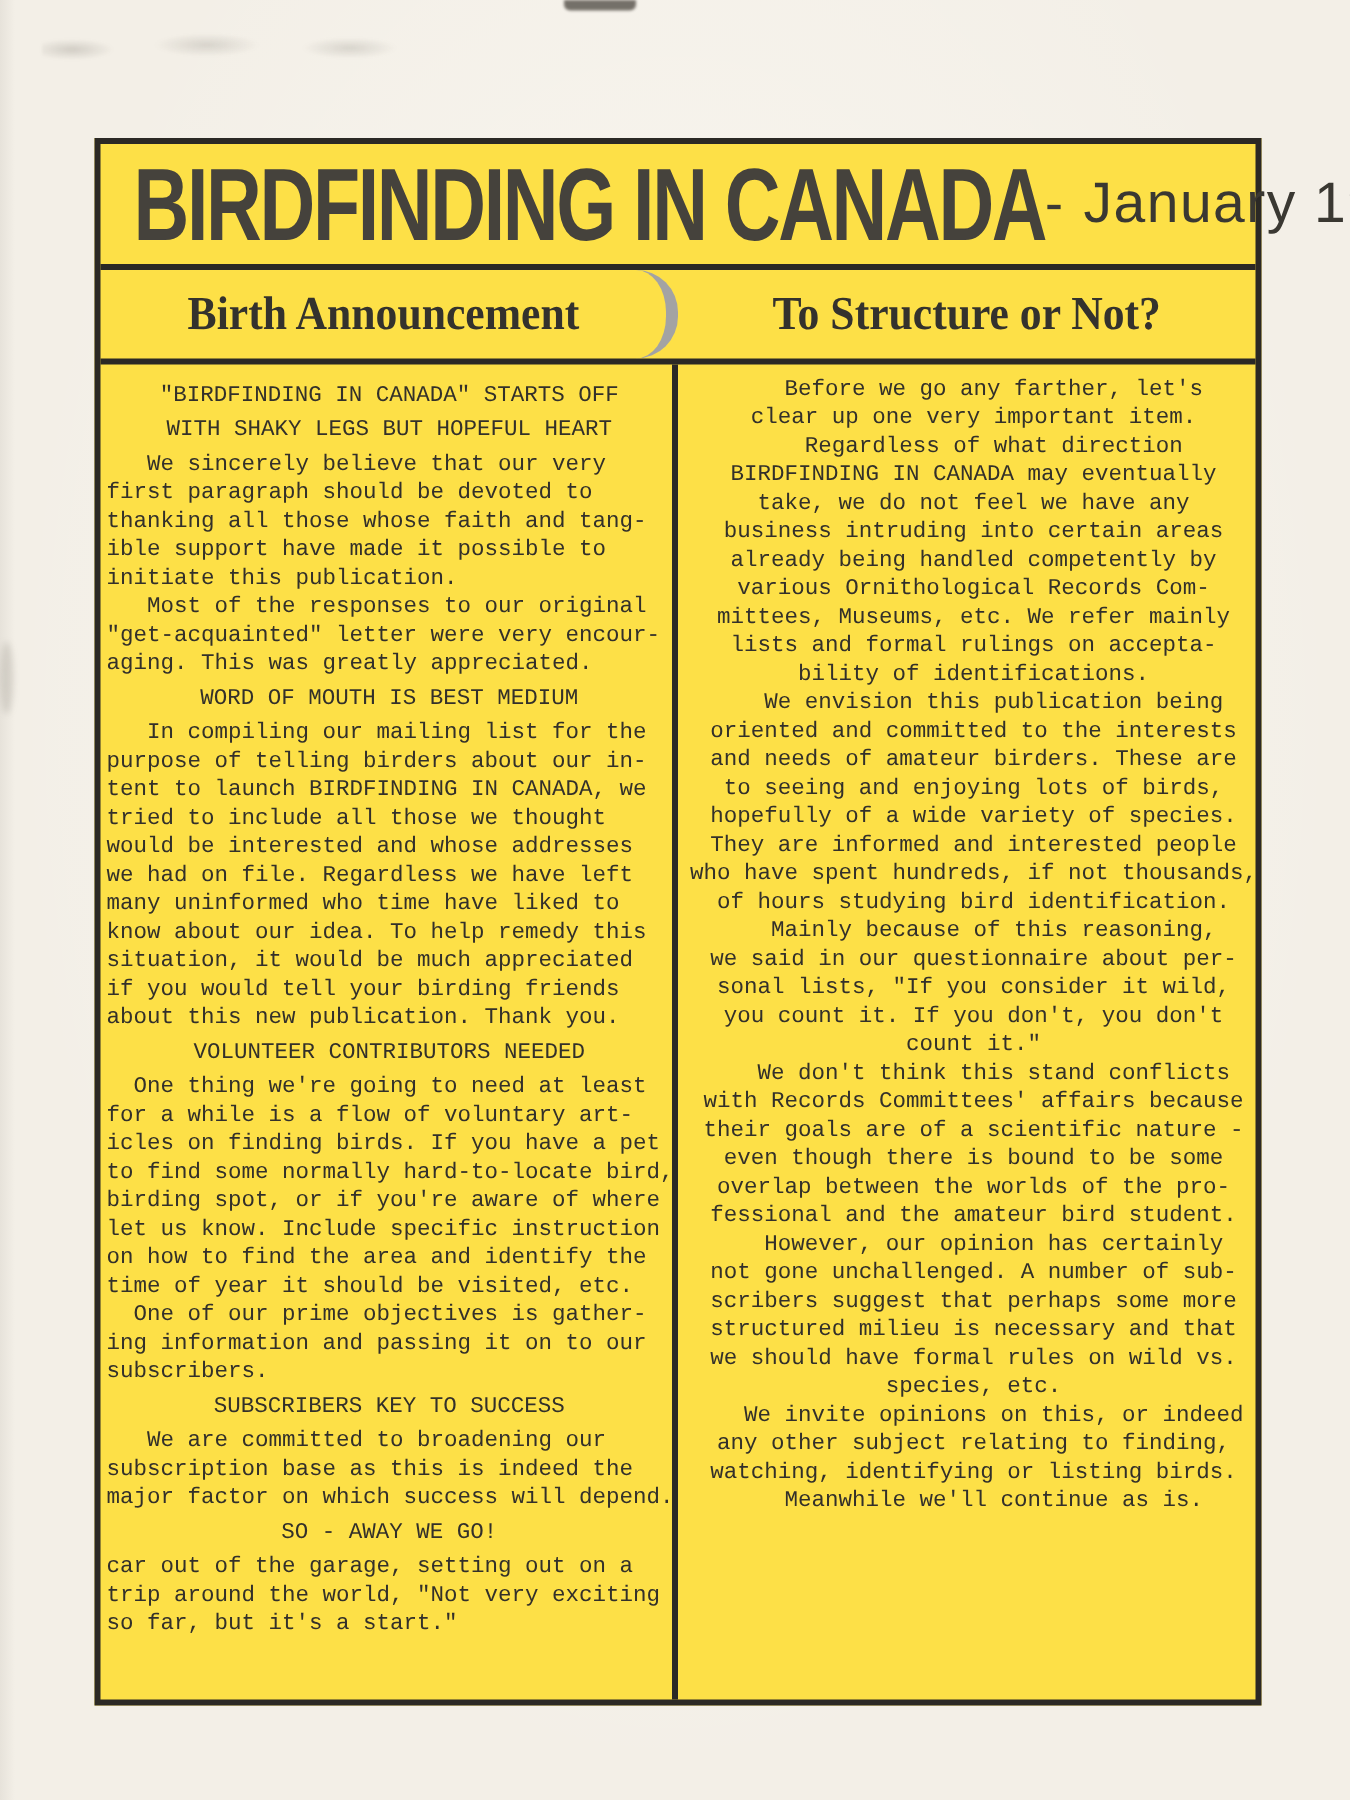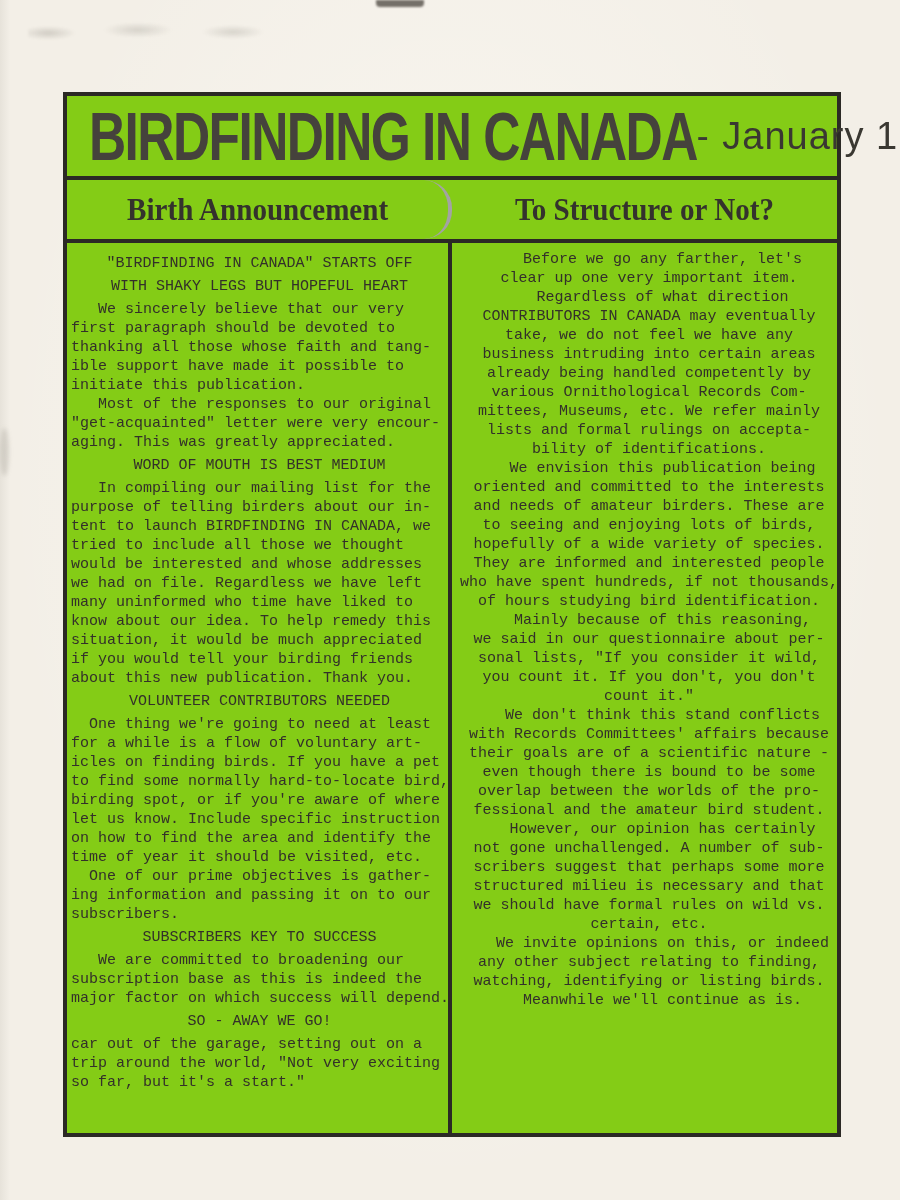--- a/index.html
+++ b/index.html
@@ -31,21 +31,21 @@
                radial-gradient(circle 1.5px at 18px 2px,#888 60%,transparent 70%),
                radial-gradient(circle 1.5px at 30px 2px,#999 60%,transparent 70%);
     opacity:.6;}
   .edge-blob{left:0;top:428px;width:9px;height:48px;background:rgba(100,95,85,.18);border-radius:50%;filter:blur(2px);}
 
   .doc-frame{
     position:absolute;left:63px;top:92px;width:778px;height:1045px;
     border:4px solid #2b2925;
     box-sizing:border-box;
     display:flex;flex-direction:column;
-    background:#84cc16;
+    background:#fde047;
   }
   .masthead{
     height:80px;flex:0 0 80px;
     border-bottom:4px solid #2b2925;
     display:flex;align-items:center;
     position:relative;
   }
   .masthead-title-wrap{
     width:608px;overflow:visible;padding-left:22px;flex:0 0 auto;
   }
@@ -78,21 +78,21 @@
     display:flex;
   }
   .header-cell{
     display:flex;align-items:center;justify-content:center;
     font-family:"Liberation Serif",serif;
     font-size:30px;color:#34322d;
     letter-spacing:0;
     box-sizing:border-box;
   }
   .header-cell .hdr-txt{display:inline-block;transform:scale(.97,1.05);font-weight:600;}
-  .header-left{width:50%;border-right:4px solid #a3a3a3;border-radius:28px;}
+  .header-left{width:50%;border-right:8px solid #a3a3a3;border-radius:28px;}
   .header-right{flex:1;}
   .body-row{flex:1;display:flex;min-height:0;}
   .col{box-sizing:border-box;overflow:visible;}
   .col-left{width:50%;border-right:4px solid #2b2925;padding:7px 0 0 4px;}
   .col-right{flex:1;padding:7px 0 0 8px;text-align:center;}
   .ln{
     white-space:pre;
     font-family:"Liberation Mono","DejaVu Sans Mono",monospace;
     font-size:15px;line-height:19px;
     color:#33302a;
@@ -175,21 +175,21 @@
         <div class="ln">major factor on which success will depend.</div>
         <div class="ln hd">SO - AWAY WE GO!</div>
         <div class="ln">car out of the garage, setting out on a</div>
         <div class="ln">trip around the world, "Not very exciting</div>
         <div class="ln">so far, but it's a start."</div>
       </div>
     <div class="col col-right">
         <div class="ln">   Before we go any farther, let's</div>
         <div class="ln">clear up one very important item.</div>
         <div class="ln">   Regardless of what direction</div>
-        <div class="ln">CONTRIBUTORS IN CANADA may eventually</div>
+        <div class="ln">BIRDFINDING IN CANADA may eventually</div>
         <div class="ln">take, we do not feel we have any</div>
         <div class="ln">business intruding into certain areas</div>
         <div class="ln">already being handled competently by</div>
         <div class="ln">various Ornithological Records Com-</div>
         <div class="ln">mittees, Museums, etc. We refer mainly</div>
         <div class="ln">lists and formal rulings on accepta-</div>
         <div class="ln">bility of identifications.</div>
         <div class="ln">   We envision this publication being</div>
         <div class="ln">oriented and committed to the interests</div>
         <div class="ln">and needs of amateur birders. These are</div>
@@ -207,21 +207,21 @@
         <div class="ln">with Records Committees' affairs because</div>
         <div class="ln">their goals are of a scientific nature -</div>
         <div class="ln">even though there is bound to be some</div>
         <div class="ln">overlap between the worlds of the pro-</div>
         <div class="ln">fessional and the amateur bird student.</div>
         <div class="ln">   However, our opinion has certainly</div>
         <div class="ln">not gone unchallenged. A number of sub-</div>
         <div class="ln">scribers suggest that perhaps some more</div>
         <div class="ln">structured milieu is necessary and that</div>
         <div class="ln">we should have formal rules on wild vs.</div>
-        <div class="ln">certain, etc.</div>
+        <div class="ln">species, etc.</div>
         <div class="ln">   We invite opinions on this, or indeed</div>
         <div class="ln">any other subject relating to finding,</div>
         <div class="ln">watching, identifying or listing birds.</div>
         <div class="ln">   Meanwhile we'll continue as is.</div>
       </div>
   </div>
 
 </div>
 
 </body></html>

